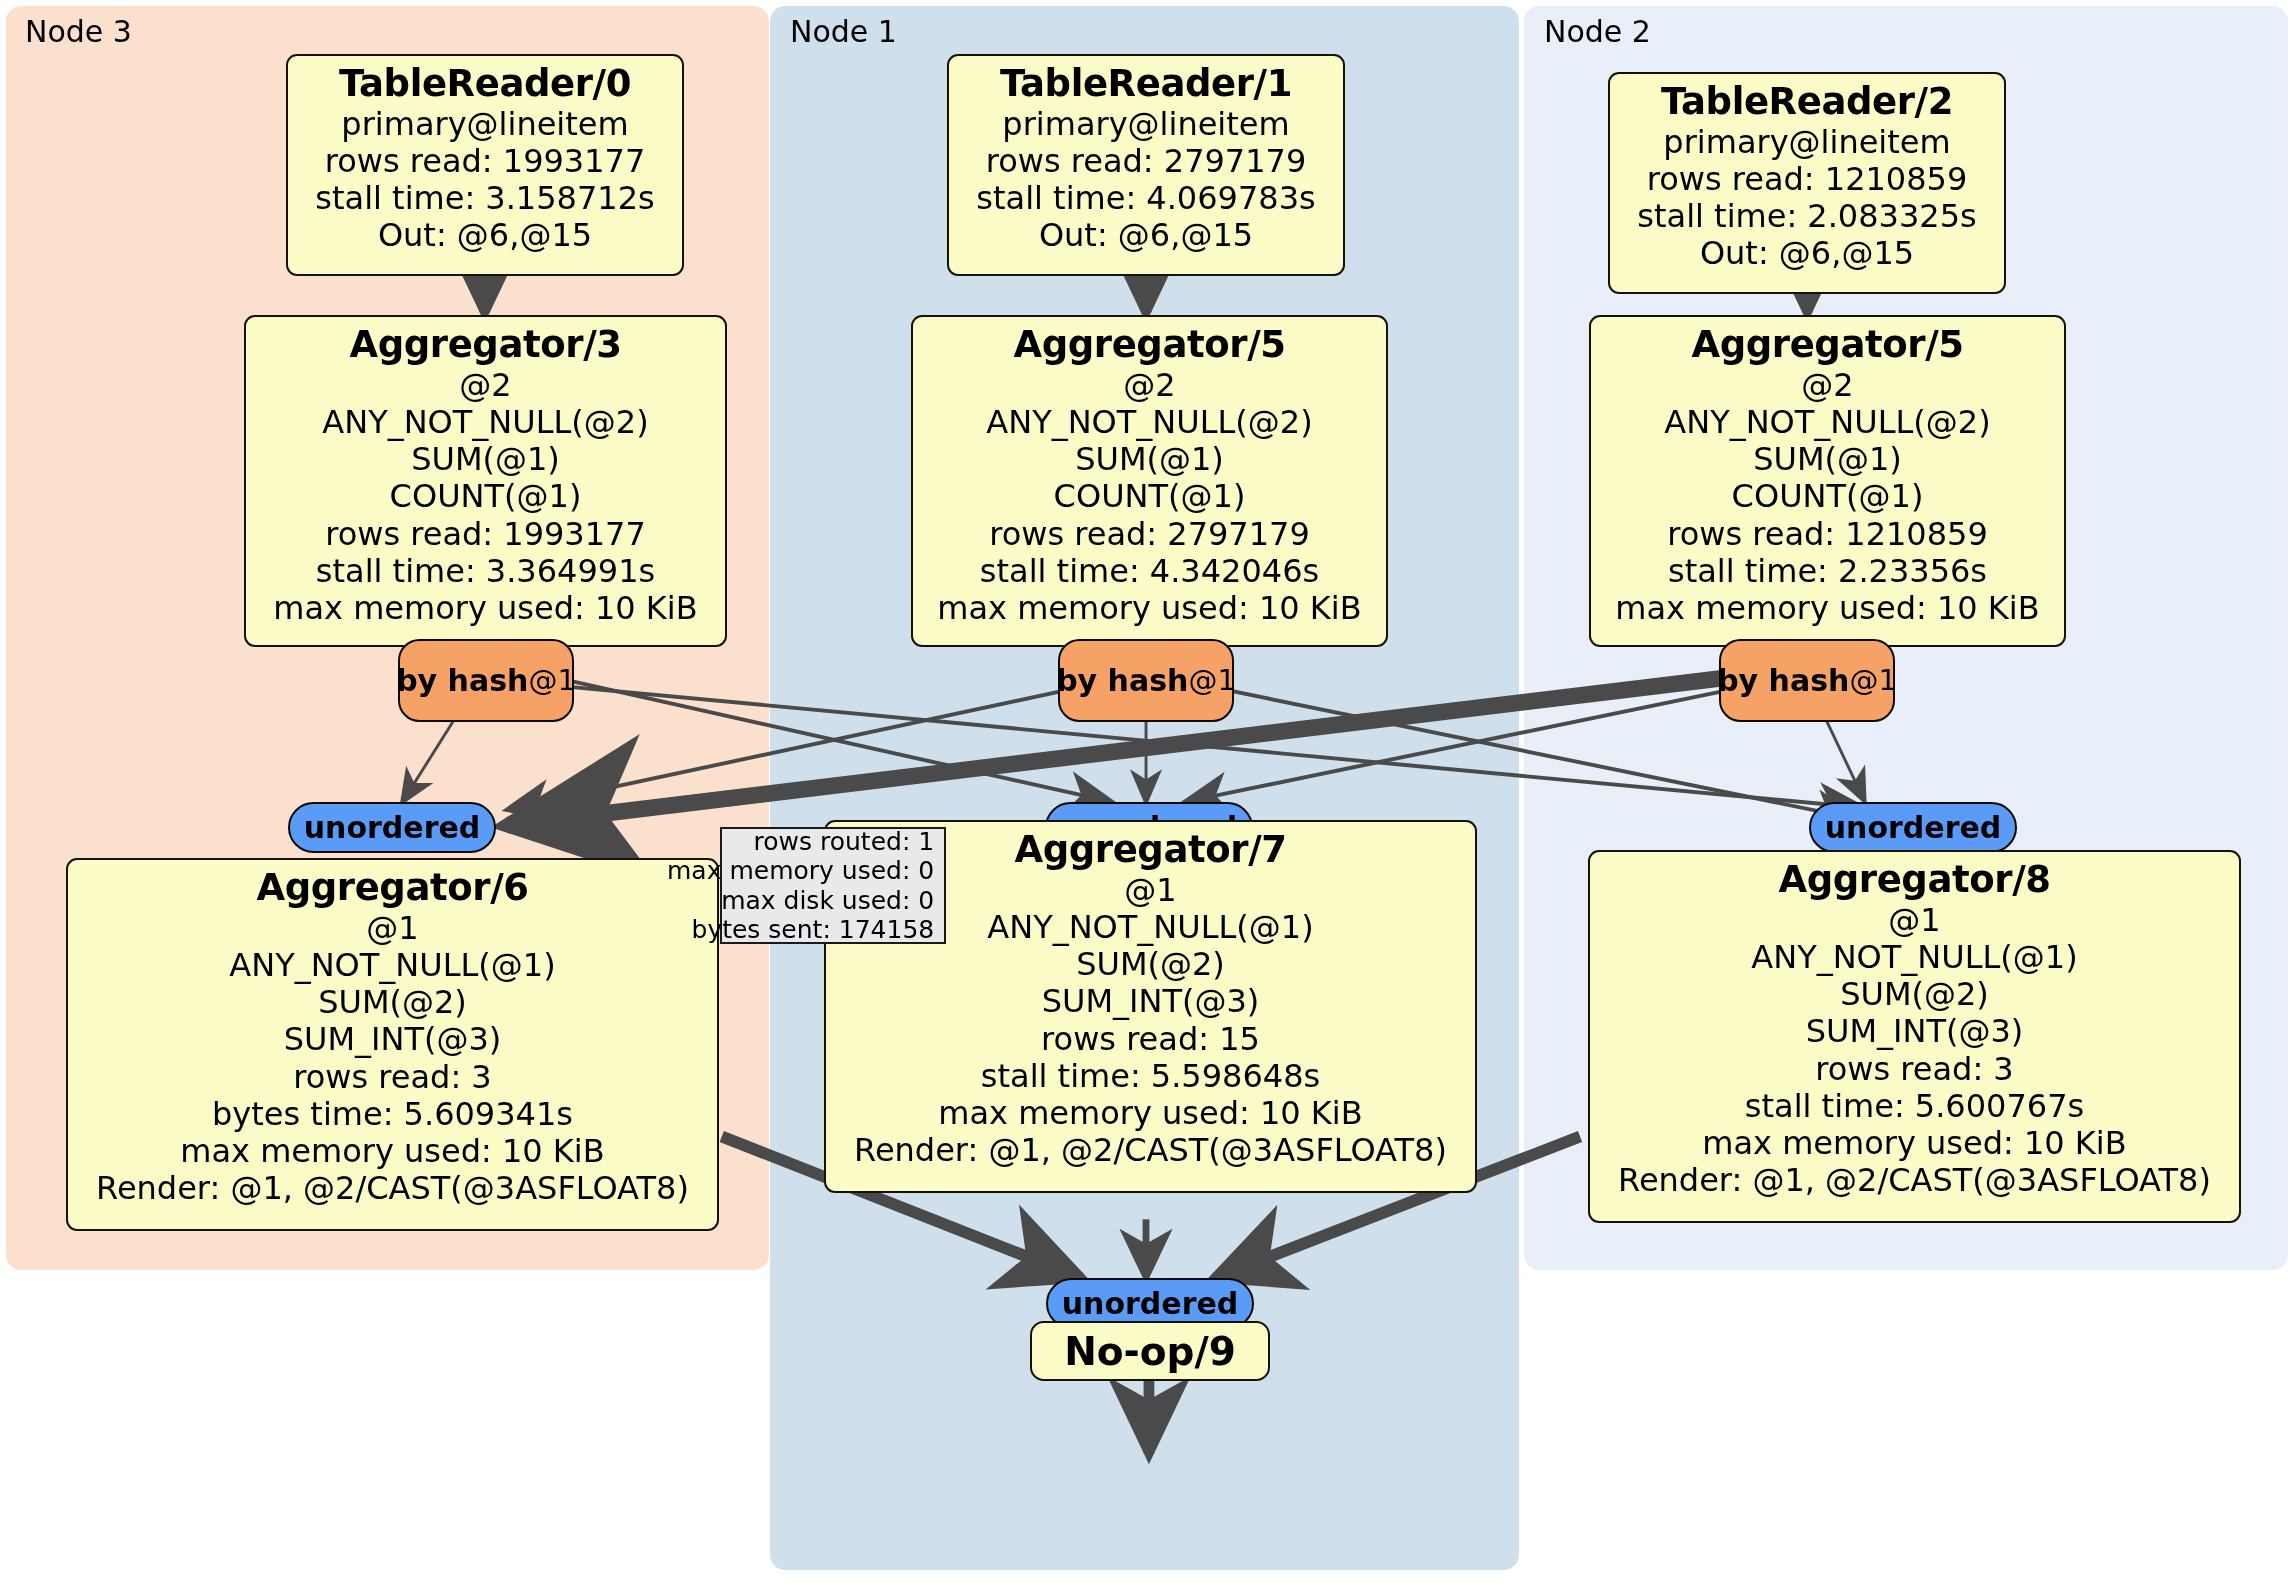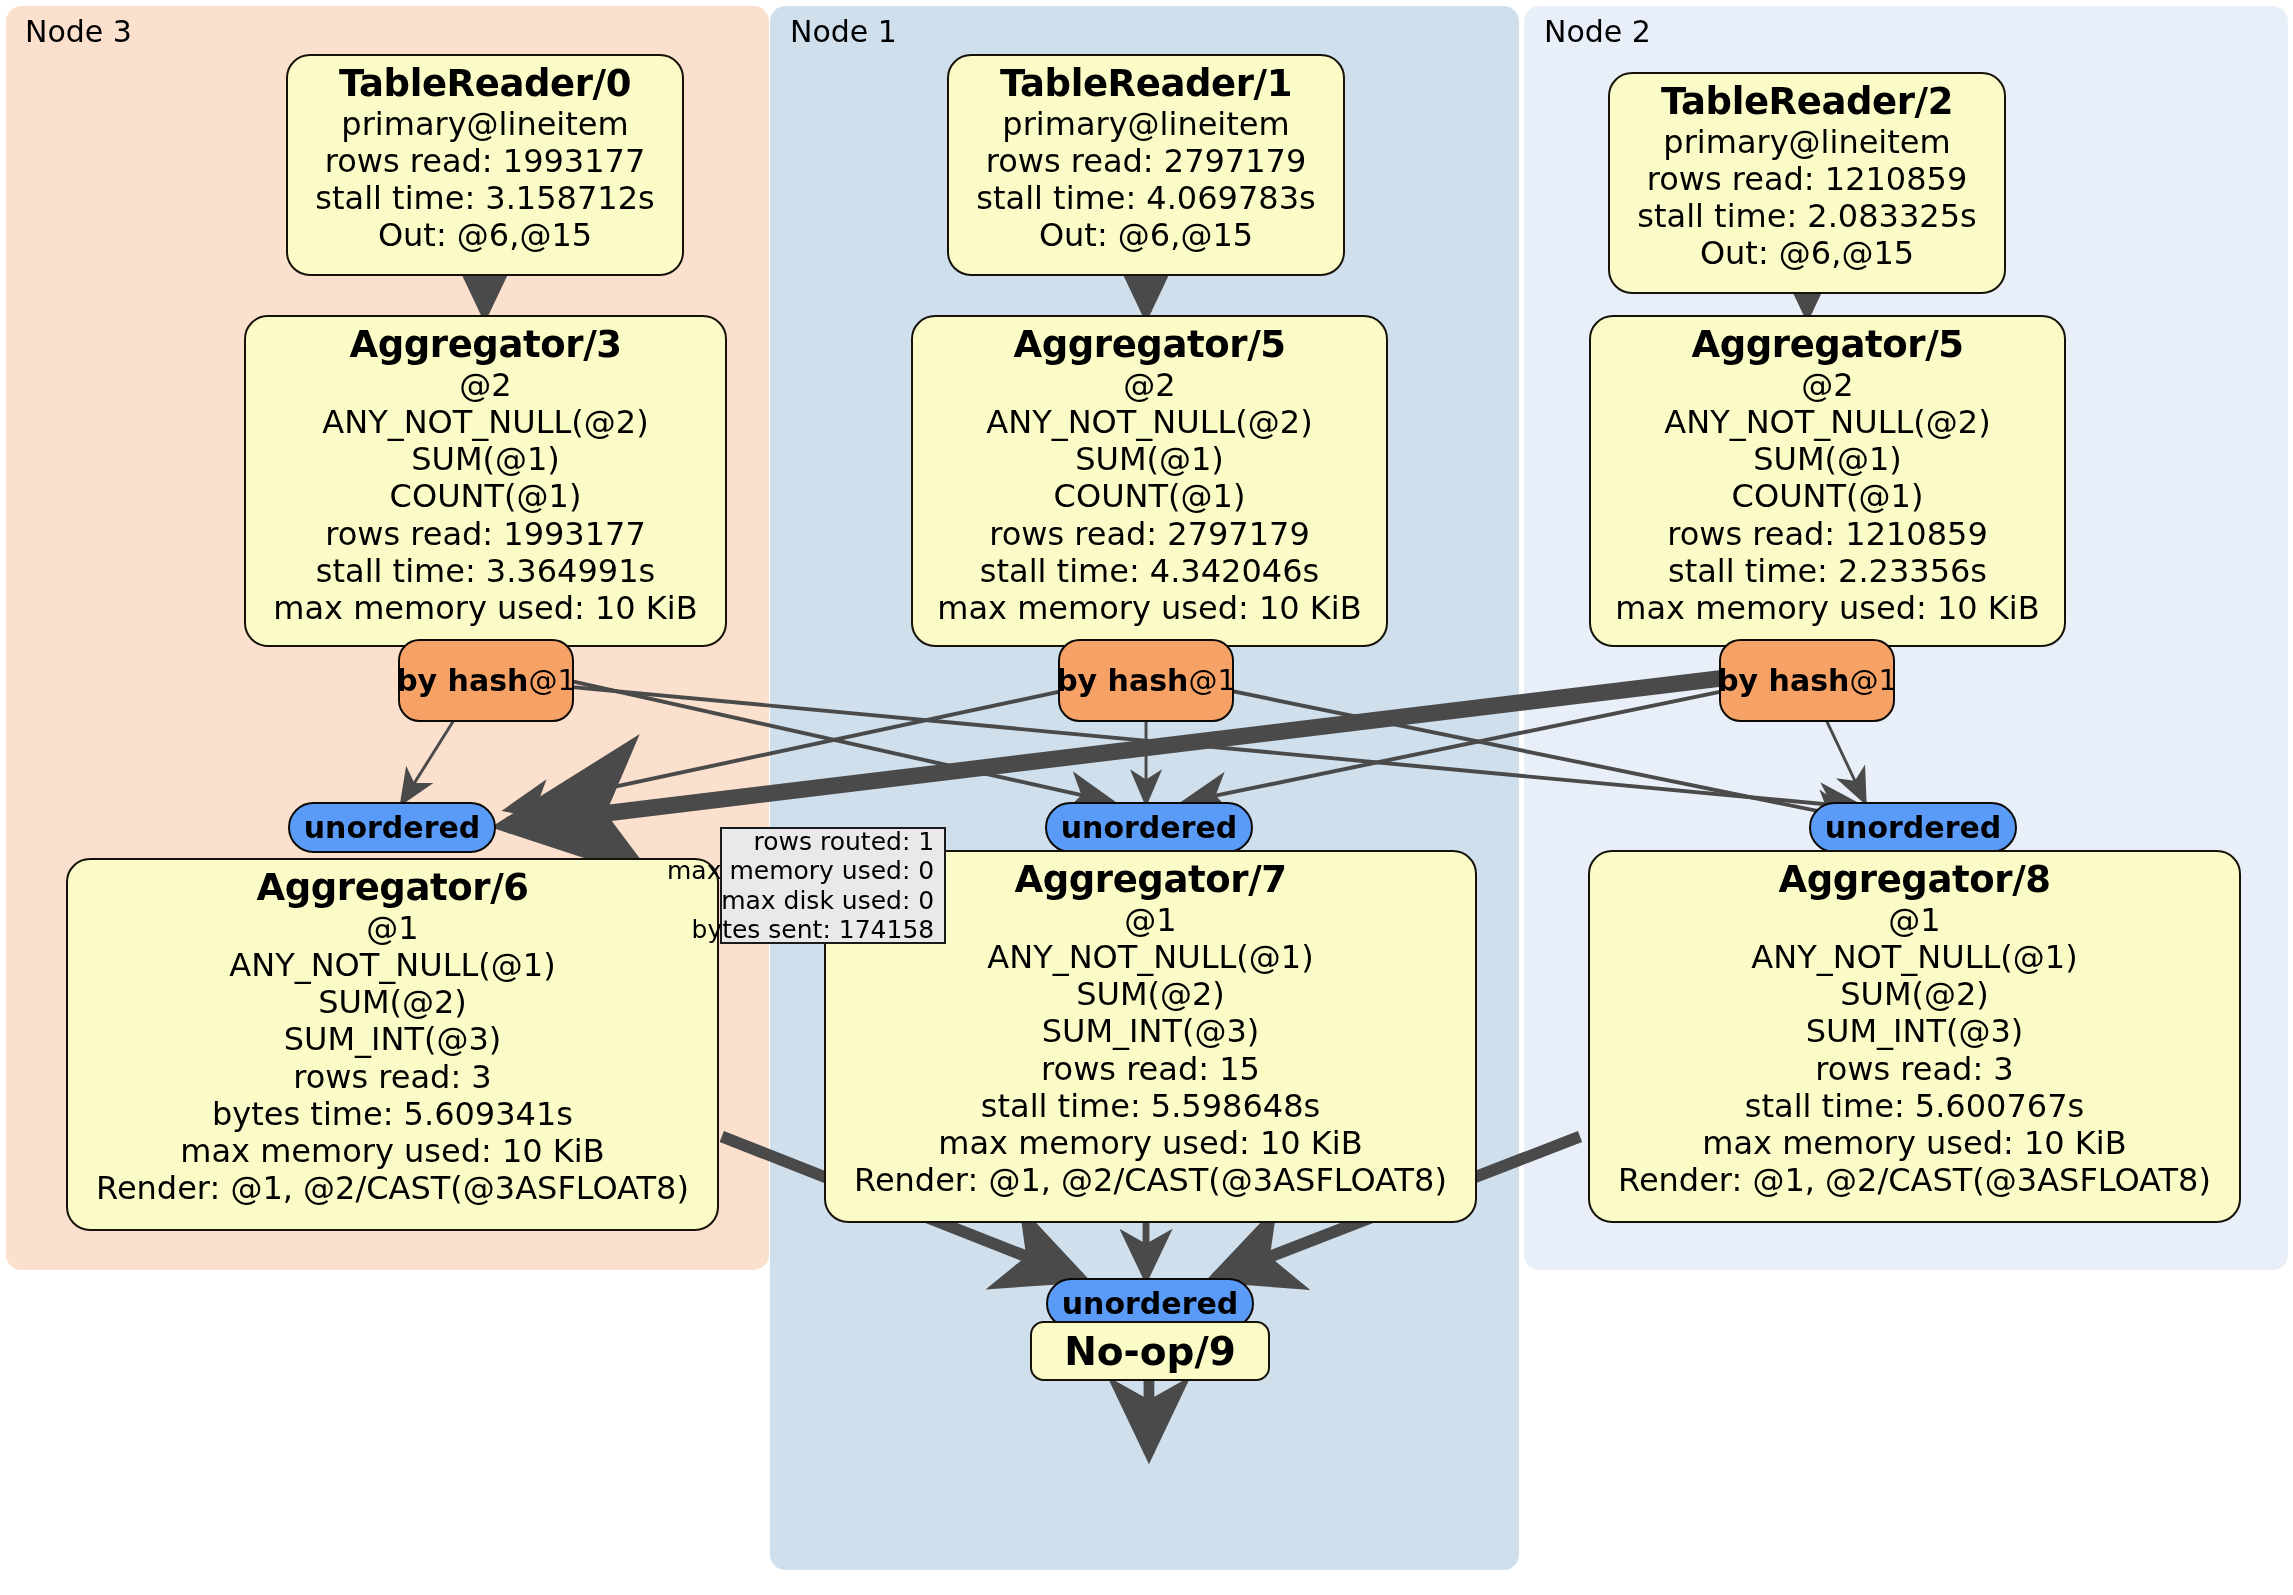--- a/index.html
+++ b/index.html
@@ -37,21 +37,21 @@
     font-size: 30px;
     color: #000000;
     font-family: "DejaVu Sans", sans-serif;
     white-space: nowrap;
   }
   .op-box {
     position: absolute;
     box-sizing: border-box;
     background: #fbfbc7;
     border: 2.9px solid #16120a;
-    border-radius: 24px;
+    border-radius: 11px;
     display: flex;
     flex-direction: column;
     align-items: center;
     justify-content: flex-start;
     padding-top: 5.9px;
     font-size: 32px;
     line-height: 1.0;
     color: #000;
     text-align: center;
   }
@@ -267,21 +267,21 @@
     <div class="op-line">@1</div>
     <div class="op-line">ANY_NOT_NULL(@1)</div>
     <div class="op-line">SUM(@2)</div>
     <div class="op-line">SUM_INT(@3)</div>
     <div class="op-line">rows read: 3</div>
     <div class="op-line">bytes time: 5.609341s</div>
     <div class="op-line">max memory used: 10 KiB</div>
     <div class="op-line">Render: @1, @2/CAST(@3ASFLOAT8)</div>
   </div>
 
-  <div class="op-box" style="left:824px; top:850px; width:653px; height:373px;">
+  <div class="op-box" style="left:824px; top:820px; width:653px; height:373px;">
     <div class="op-title">Aggregator/7</div>
     <div class="op-line">@1</div>
     <div class="op-line">ANY_NOT_NULL(@1)</div>
     <div class="op-line">SUM(@2)</div>
     <div class="op-line">SUM_INT(@3)</div>
     <div class="op-line">rows read: 15</div>
     <div class="op-line">stall time: 5.598648s</div>
     <div class="op-line">max memory used: 10 KiB</div>
     <div class="op-line">Render: @1, @2/CAST(@3ASFLOAT8)</div>
   </div>

